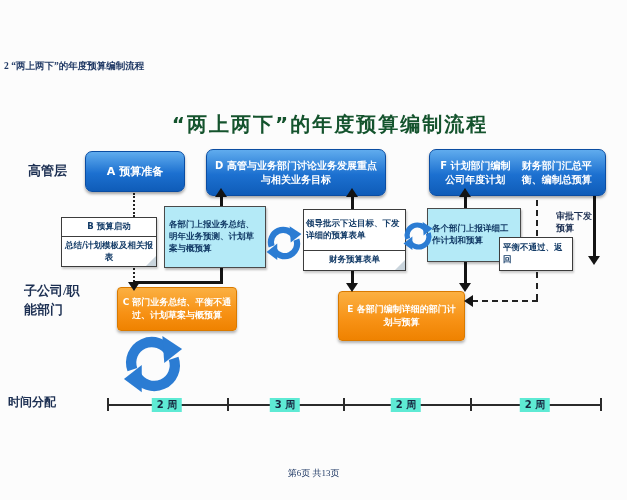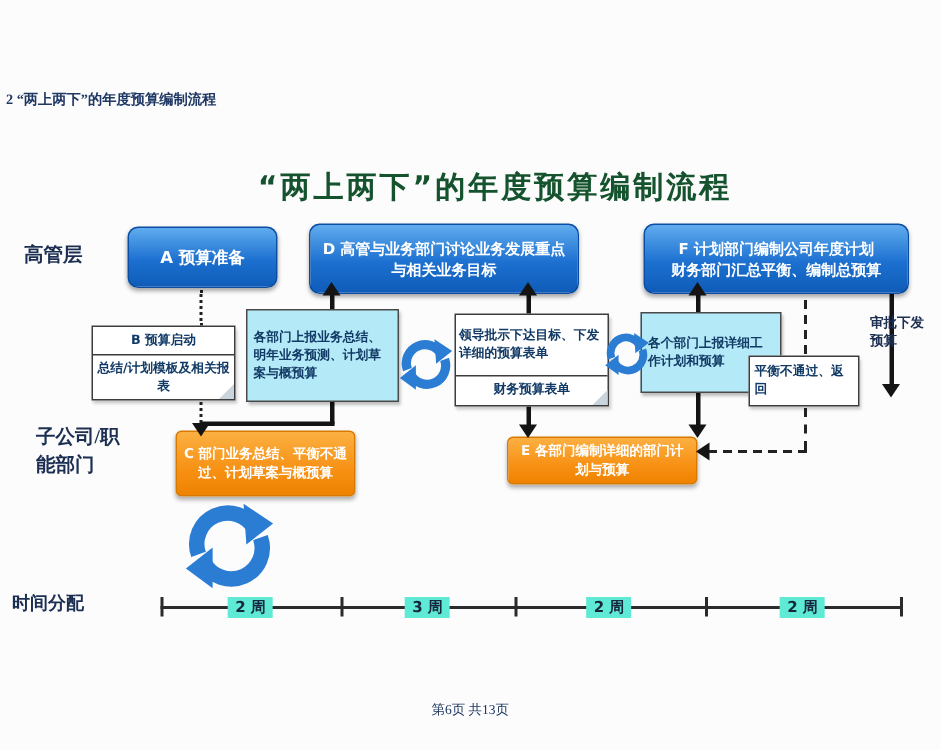--- a/index.html
+++ b/index.html
@@ -55,21 +55,21 @@
        padding:0 5px;font-size:10px;font-weight:bold;color:#16263f;z-index:2;}
 </style>
 </head>
 <body>
 
 <div class="stage">
 
   <div class="hdr">2 “两上两下”的年度预算编制流程</div>
   <div class="title">“两上两下”的年度预算编制流程</div>
 
-  <div class="lane" style="left:16px;top:162px;font-family:Liberation Mono, monospace;">高管层</div>
+  <div class="lane" style="left:28px;top:162px;">高管层</div>
   <div class="lane" style="left:24px;top:282px;width:68px;">子公司/职能部门</div>
   <div class="lane" style="left:8px;top:394px;font-size:12px;">时间分配</div>
 
   <div class="vdot" style="left:133px;top:193px;height:24px;"></div>
   <div class="vdot" style="left:133px;top:268px;height:14px;"></div>
   <div class="hline" style="left:134px;top:281px;width:89px;"></div>
   <div class="arr down" style="left:128px;top:282px;"></div>
   <div class="vline" style="left:220px;top:196px;height:87px;"></div>
   <div class="arr up" style="left:215px;top:188px;"></div>
   <div class="vline" style="left:351px;top:196px;height:92px;"></div>
@@ -80,21 +80,21 @@
   <div class="arr down" style="left:459px;top:283px;"></div>
   <div class="vdash" style="left:536px;top:200px;height:36px;"></div>
   <div class="vdash" style="left:536px;top:272px;height:28px;"></div>
   <div class="hdash" style="left:472px;top:300px;width:66px;"></div>
   <div class="arr left" style="left:464px;top:295px;"></div>
   <div class="vline" style="left:593px;top:196px;height:62px;"></div>
   <div class="arr down" style="left:588px;top:256px;"></div>
 
   <div class="node bluebox" style="left:85px;top:151px;width:100px;height:41px;font-size:11px;">A 预算准备</div>
   <div class="node bluebox" style="left:206px;top:149px;width:180px;height:47px;font-size:10px;padding:2px 6px;">D 高管与业务部门讨论业务发展重点与相关业务目标</div>
-  <div class="node bluebox" style="left:429px;top:149px;width:177px;height:47px;font-size:10px;padding:2px 6px;flex-direction:column;">
+  <div class="node bluebox" style="left:429px;top:149px;width:177px;height:47px;font-size:10px;padding:2px 6px;">
     <span>F 计划部门编制公司年度计划</span>
     <span>财务部门汇总平衡、编制总预算</span>
   </div>
 
   <div class="docbox" style="left:61px;top:217px;width:96px;height:50px;font-size:8.5px;">
     <div class="sect" style="height:19px;border-bottom:1.5px solid #3c3c3c;">B 预算启动</div>
     <div class="sect" style="height:29px;">总结/计划模板及相关报表</div>
     <div class="fold"></div>
   </div>
 
@@ -117,24 +117,24 @@
     <path d="M10 38 A 22 22 0 0 1 50 20" fill="none" stroke="#2b7cd3" stroke-width="11"></path>
     <polygon points="42,2 63,16 44,31" fill="#2b7cd3"></polygon>
     <path d="M54 26 A 22 22 0 0 1 14 44" fill="none" stroke="#2b7cd3" stroke-width="11"></path>
     <polygon points="20,33 1,48 20,62" fill="#2b7cd3"></polygon>
   </svg>
 
   <div class="node cyanbox" style="left:427px;top:208px;width:94px;height:54px;font-size:8.5px;padding:2px 4px;text-align:left;">各个部门上报详细工作计划和预算</div>
 
   <div class="node" style="left:499px;top:237px;width:74px;height:34px;background:#fff;border:1.5px solid #3c3c3c;color:#123a66;font-weight:bold;font-size:8.5px;padding:1px 3px;text-align:left;box-shadow:1px 2px 2px rgba(0,0,0,.2);">平衡不通过、返回</div>
 
-  <div class="plain" style="left:580px;top:210px;width:44px;font-size:9px;line-height:1.35;">审批下发预算</div>
+  <div class="plain" style="left:556px;top:210px;width:44px;font-size:9px;line-height:1.35;">审批下发预算</div>
 
   <div class="node orangebox" style="left:117px;top:287px;width:120px;height:44px;font-size:9px;padding:2px 4px;">C 部门业务总结、平衡不通过、计划草案与概预算</div>
-  <div class="node orangebox" style="left:338px;top:291px;width:127px;height:32px;font-size:9px;padding:2px 6px;">E 各部门编制详细的部门计划与预算</div>
+  <div class="node orangebox" style="left:338px;top:291px;width:127px;height:50px;font-size:9px;padding:2px 6px;">E 各部门编制详细的部门计划与预算</div>
 
   <svg class="cycle" style="left:123px;top:333px;" width="60" height="62" viewBox="0 0 64 64">
     <path d="M10 38 A 22 22 0 0 1 50 20" fill="none" stroke="#2b7cd3" stroke-width="11"></path>
     <polygon points="42,2 63,16 44,31" fill="#2b7cd3"></polygon>
     <path d="M54 26 A 22 22 0 0 1 14 44" fill="none" stroke="#2b7cd3" stroke-width="11"></path>
     <polygon points="20,33 1,48 20,62" fill="#2b7cd3"></polygon>
   </svg>
 
   <div class="tl-line" style="left:107px;top:404px;width:493px;"></div>
   <div class="tl-tick" style="left:107px;top:398px;"></div>

